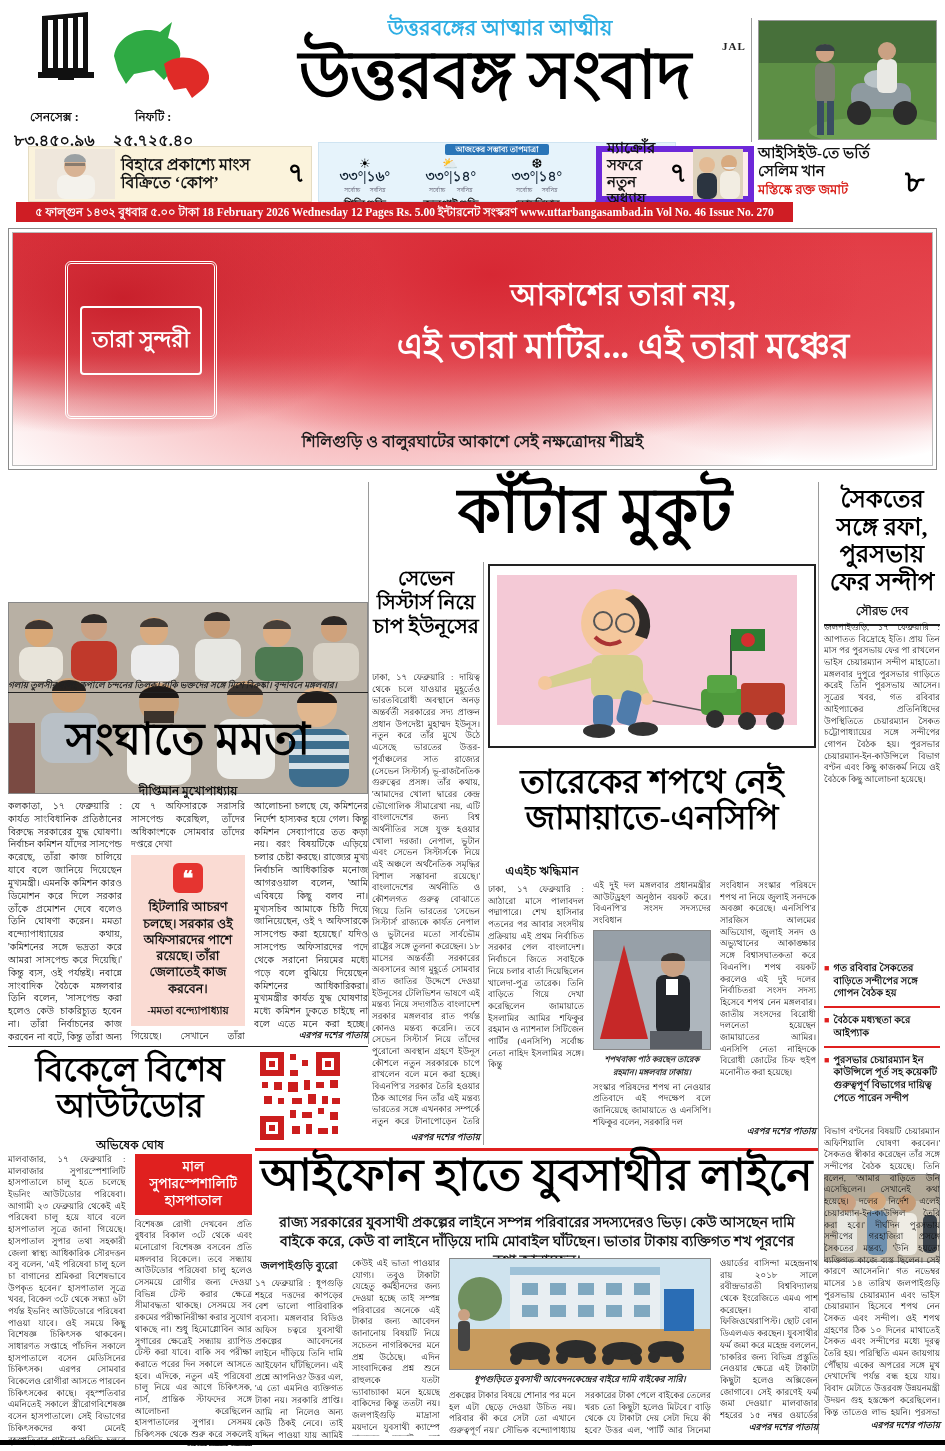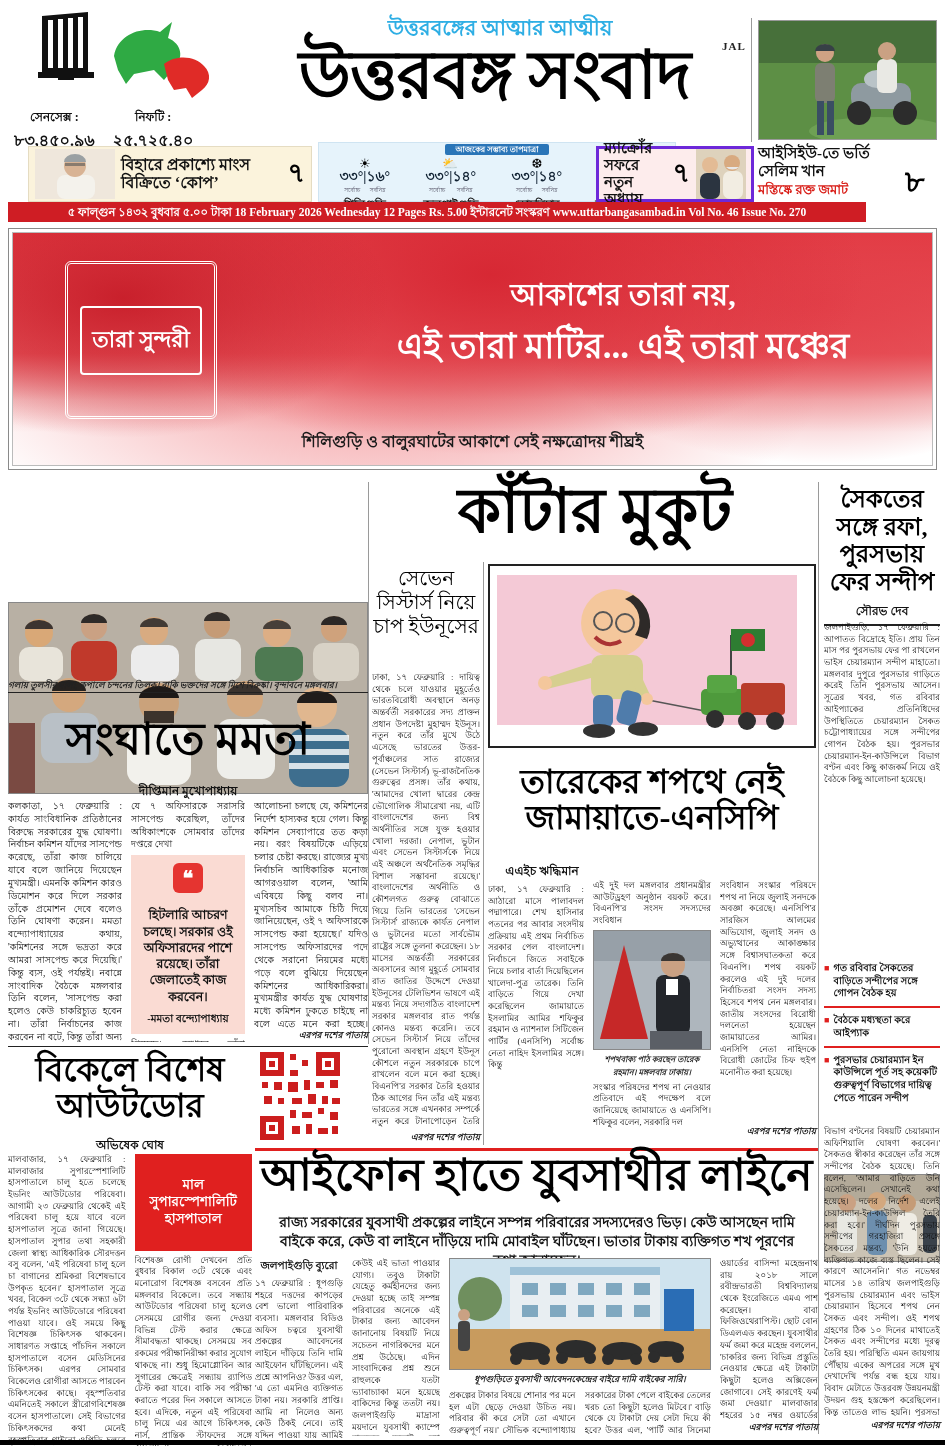--- a/index.html
+++ b/index.html
@@ -17,21 +17,21 @@
   .stock-nums { display:flex; gap:18px; }
   .stock-col { text-align:center; }
   .stock-label { font-size:12px; font-weight:bold; color:#111; }
   .stock-value { font-size:16px; font-weight:bold; color:#111; }
   .stock-change { font-size:9px; font-weight:bold; color:#1f9e3e; }
   .tagline { font-size:21px; font-weight:bold; color:#2eaee4; }
   .paper-title { font-size:67px; font-weight:900; color:#000; letter-spacing:-1px; line-height:1; white-space:nowrap; }
   .jal { font-size:11px; font-weight:bold; color:#222; letter-spacing:1px; }
   .teaser { display:flex; align-items:center; gap:6px; }
   .teaser-left-box { background:#fbf3dc; border:1px solid #e5dcc2; }
-  .teaser-pink-box { background:#fdecec; border:3px solid #6d28d9; }
+  .teaser-pink-box { background:#fdecec; border:6px solid #6d28d9; }
   .teaser-txt { font-size:16px; font-weight:bold; color:#111; line-height:1.15; }
   .teaser-page { font-size:27px; font-weight:900; color:#000; }
   .photo { position:relative; overflow:hidden; }
   .selim-cap1 { font-size:15px; font-weight:bold; color:#111; line-height:1.2; }
   .selim-cap2 { font-size:13px; font-weight:bold; color:#d91e18; }
   .weather-box { background:#e6f3fb; border:1px solid #cfe4f2; }
   .weather-head { background:#2a75b8; color:#fff; font-size:8px; font-weight:bold; padding:1px 10px; border-radius:2px; }
   .w-cities { display:flex; justify-content:space-around; align-items:flex-end; padding:1px 4px 3px; }
   .w-city { text-align:center; }
   .w-icon { font-size:13px; line-height:1; }
@@ -56,43 +56,43 @@
   .ad-line1 { position:absolute; left:330px; top:38px; width:560px; text-align:center; color:#fff; font-size:30px; font-weight:900; }
   .ad-line2 { position:absolute; left:300px; top:86px; width:620px; text-align:center; color:#fff; font-size:35px; font-weight:900; }
   .ad-foot { position:absolute; left:0; right:0; top:196px; text-align:center; color:#1a1a1a; font-size:16px; font-weight:bold; }
 
   
   .kicker { color:#e62e2d; font-size:17px; font-weight:900; }
   .headline-xl { font-size:62px; font-weight:900; color:#000; line-height:1; }
   .headline-l { font-size:44px; font-weight:900; color:#000; line-height:1.02; }
   .headline-m { font-size:33px; font-weight:900; color:#000; line-height:1.1; }
   .headline-s { font-size:24px; font-weight:900; color:#000; line-height:1.15; }
-  .headline-mid { font-size:20px; font-weight:400; color:#000; line-height:1.2;text-align:center; }
+  .headline-mid { font-size:20px; font-weight:700; color:#000; line-height:1.2;text-align:center; }
   .byline { font-size:12px; font-weight:bold; color:#111; }
   .body-txt { font-size:9.3px; line-height:1.38; color:#111; }
   .body-sm { font-size:8.6px; line-height:1.36; color:#111; }
   .caption { font-size:8.8px; font-weight:bold; font-style:italic; color:#222; }
   .continued { font-size:9px; font-weight:bold; font-style:italic; color:#111; text-align:right; }
   .cols { display:flex; gap:9px; }
   .col { flex:1 1 0; }
   .standfirst { font-size:14px; font-weight:bold; color:#111; line-height:1.35; }
 
   
   .pullquote { background:#fadbd3; padding:8px 6px 6px; text-align:center; }
   .pq-icon { display:inline-block; width:30px; height:30px; background:#e53430; color:#fff; border-radius:6px; font-size:20px; line-height:30px; font-weight:bold; }
-  .pq-text { font-size:12.5px; font-weight:900; line-height:1.3; color:#111; margin-top:14px; }
+  .pq-text { font-size:12.5px; font-weight:900; line-height:1.3; color:#111; margin-top:6px; }
   .pq-attr { font-size:10.5px; font-weight:bold; color:#111; margin-top:6px; }
 
   
   .bullet-item { display:flex; gap:4px; padding:6px 0; border-top:2px solid #e0201f; }
   .bullet-item:first-child { border-top:none; }
   .bullet-sq { color:#e0201f; font-size:9px; line-height:1.5; }
   .bullet-txt { font-size:9.8px; font-weight:bold; line-height:1.3; color:#111; }
 
-  .redbox { background:#e0201f; color:#fff; text-align:center; font-size:13.5px; font-weight:900; padding:23px 4px; line-height:1.25; }
+  .redbox { background:#e0201f; color:#fff; text-align:center; font-size:13.5px; font-weight:900; padding:5px 4px; line-height:1.25; }
   .red-rule { background:#e0201f; }
   .black-rule { background:#000; }
 </style>
 </head>
 <body>
 
 <div id="page">
 
   <div class="abs" style="left:14px; top:10px; width:230px; height:134px;">
     <svg width="230" height="92" viewBox="0 0 230 92">
@@ -217,21 +217,21 @@
         <rect width="50" height="50" fill="#ded2bc"></rect>
         <rect x="4" y="24" width="20" height="26" rx="7" fill="#2b3440"></rect>
         <circle cx="14" cy="16" r="8" fill="#e3bb95"></circle>
         <rect x="27" y="22" width="20" height="28" rx="7" fill="#f2ede2"></rect>
         <circle cx="36" cy="14" r="8" fill="#d8aa80"></circle>
         <path d="M30 18 a8 6 0 0 0 13 0 z" fill="#e8e8e8"></path>
       </svg>
     </div>
   </div>
 
-  <div class="abs dateline" style="left:8px; top:202px; width:858px; height:20px;">৫ ফাল্গুন ১৪৩২ বুধবার ৫.০০ টাকা 18 February 2026 Wednesday 12 Pages Rs. 5.00 ইন্টারনেট সংস্করণ www.uttarbangasambad.in Vol No. 46 Issue No. 270</div>
+  <div class="abs dateline" style="left:16px; top:202px; width:777px; height:20px;">৫ ফাল্গুন ১৪৩২ বুধবার ৫.০০ টাকা 18 February 2026 Wednesday 12 Pages Rs. 5.00 ইন্টারনেট সংস্করণ www.uttarbangasambad.in Vol No. 46 Issue No. 270</div>
 
   <div class="abs banner" style="left:8px; top:228px; width:929px; height:242px;">
     <div class="banner-inner">
       <div class="ad-logo">
         <div class="ad-logo-inner"><span class="ad-logo-text">তারা সুন্দরী</span></div>
       </div>
       <div class="ad-line1">আকাশের তারা নয়,</div>
       <div class="ad-line2">এই তারা মাটির... এই তারা মঞ্চের</div>
       <div class="ad-foot">শিলিগুড়ি ও বালুরঘাটের আকাশে সেই নক্ষত্রোদয় শীঘ্রই</div>
     </div>

